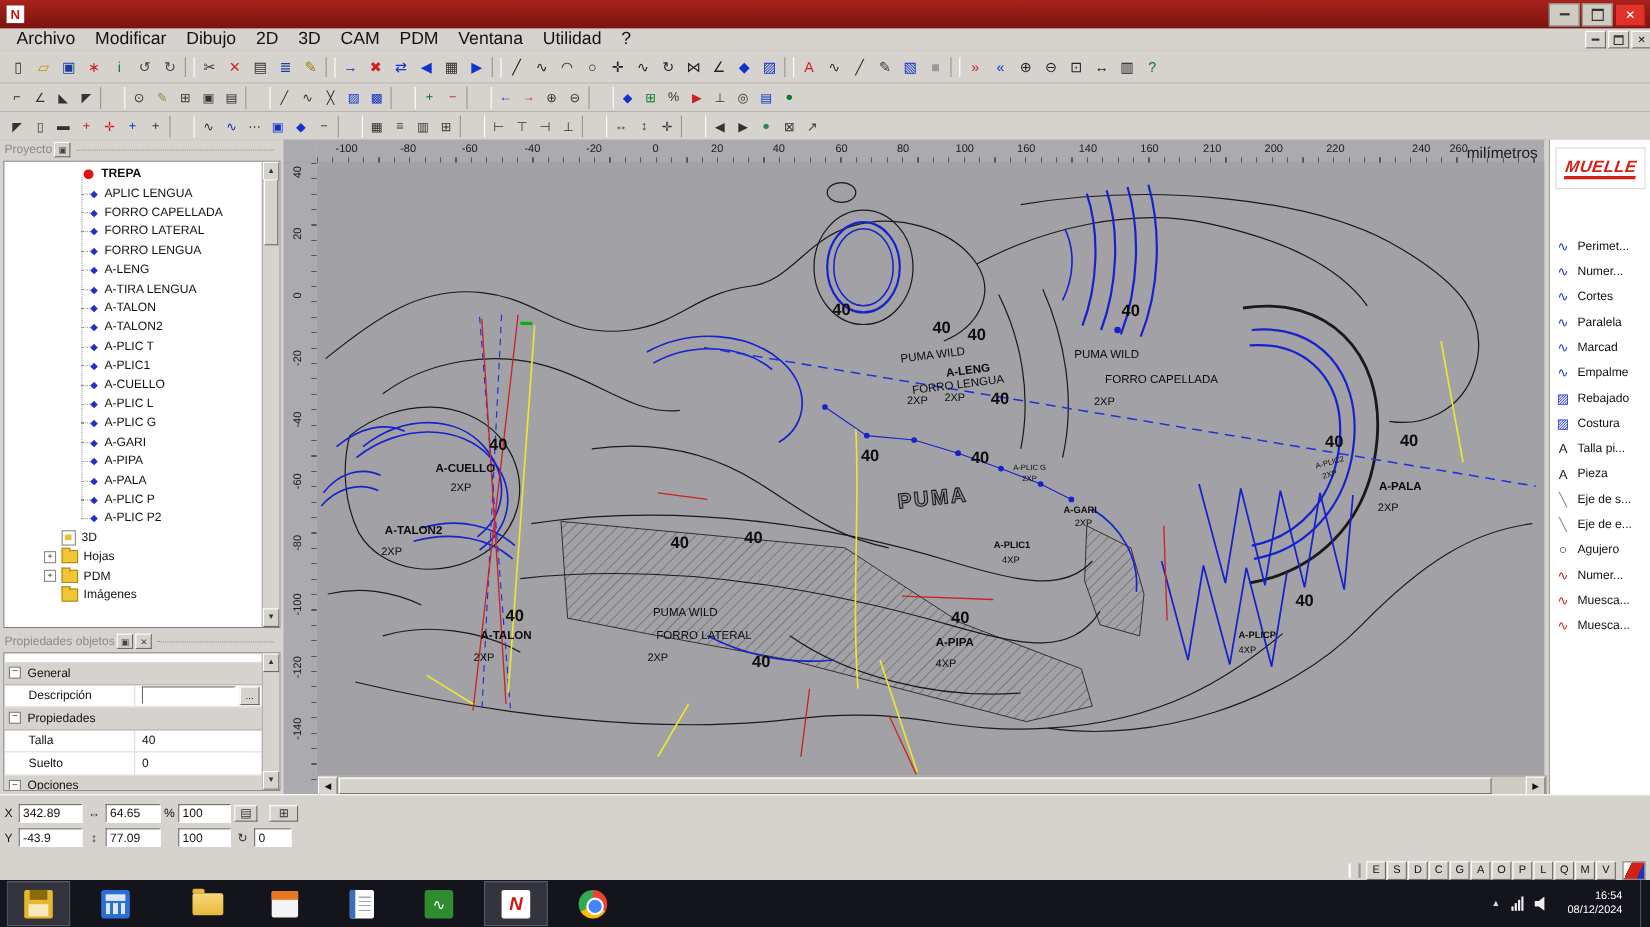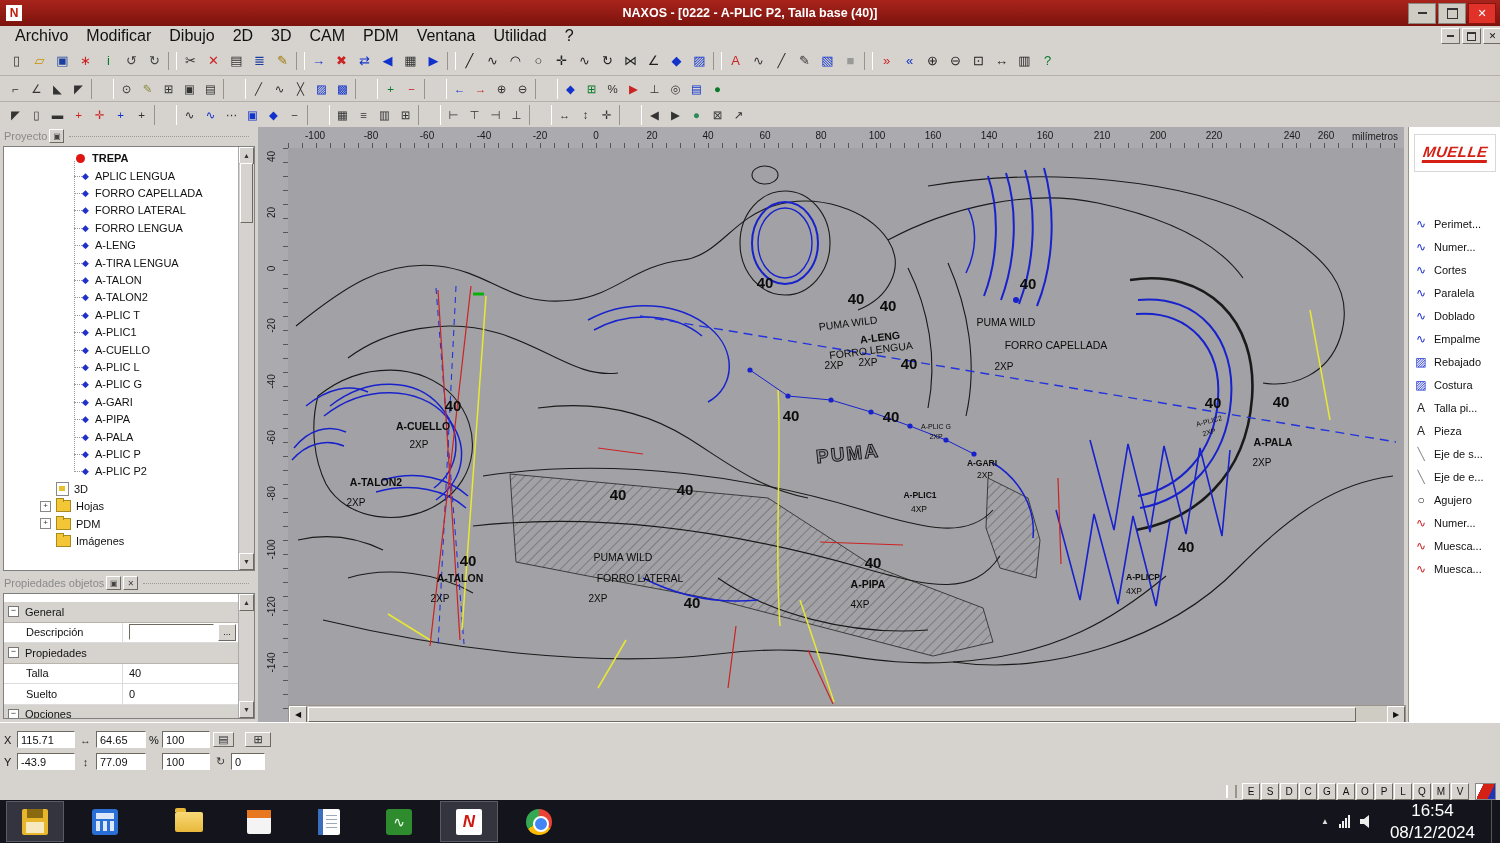--- a/index.html
+++ b/index.html
@@ -82,21 +82,21 @@
   .pval{flex:1;padding-left:6px;display:flex;align-items:center;gap:2px}
   .pinput{flex:1;height:14px;margin-right:2px}
   .dots-btn{width:16px;height:15px;font-size:9px;display:flex;align-items:center;justify-content:center;margin-right:2px}
 
   
   .corner{position:absolute;left:258px;top:127px;width:30px;height:21px;background:#ababaf;border-bottom:1px solid #8a8a8e}
   .hruler{position:absolute;left:288px;top:127px;width:1116px;height:21px;background:#ababaf;border-bottom:1px solid #8a8a8e}
   .hruler::after{content:"";position:absolute;left:0;right:0;bottom:0;height:5px;
         background:repeating-linear-gradient(90deg,#55555a 0 1px,transparent 1px 14px)}
   .htick{position:absolute;top:3px;transform:translateX(-50%);font-size:10px;color:#1a1a1a}
-  .hunit{position:absolute;right:6px;top:4px;font-size:10px;color:#1a1a1a}
+  .hunit{position:absolute;right:6px;top:4px;font-size:14px;color:#1a1a1a}
   .vruler{position:absolute;left:258px;top:148px;width:30px;height:574px;background:#ababaf}
   .vruler::after{content:"";position:absolute;top:0;bottom:0;right:0;width:5px;
         background:repeating-linear-gradient(#55555a 0 1px,transparent 1px 14px)}
   .vtick{position:absolute;left:-4px;width:34px;text-align:center;transform:rotate(-90deg);
         font-size:10px;color:#1a1a1a}
   .canvas{position:absolute;left:288px;top:148px;width:1116px;height:557px;background:#a2a2a6;overflow:hidden}
   .cl{position:absolute;white-space:nowrap;color:#0c0c0c}
   .sz{font-size:15px;font-weight:bold}
   .name{font-size:10.5px}
   .name-b{font-size:10.5px;font-weight:bold}
@@ -160,29 +160,28 @@
   .naxosapp{width:26px;height:26px;background:#fff;border-radius:2px;display:flex;align-items:center;
         justify-content:center;color:#d01810;font-weight:bold;font-style:italic;font-size:17px}
   .chrome{width:26px;height:26px;border-radius:50%;
         background:conic-gradient(#ea4335 0 33%,#fbbc05 33% 66%,#34a853 66% 100%);position:relative}
   .chrome::after{content:"";position:absolute;left:7px;top:7px;width:12px;height:12px;border-radius:50%;
         background:#4285f4;border:2px solid #fff}
   .tray{margin-left:auto;display:flex;align-items:center;gap:10px;padding-right:2px}
   .chev{font-size:8px;color:#ddd}
   .netbars{display:flex;align-items:flex-end;gap:1px}
   .netbars span{width:2px;background:#eee;display:block}
-  .clock{text-align:center;font-size:17px;line-height:1.25;margin:16px 6px}
+  .clock{text-align:right;font-size:10px;line-height:1.25;margin:16px 6px}
   .sliver{width:6px;height:43px;border-left:1px solid #555}
 </style>
 </head>
 <body>
 
 <div class="titlebar">
   <span class="appico">N</span>
-  <span class="ttl">NAXOS - [0222 - A-PLIC P2, Talla base (40)]</span>
   <span class="wbtns">
     <span class="wbtn gray">
         <span class="glyph-min"></span>
       </span>
     <span class="wbtn gray">
         <span class="glyph-max"></span>
       </span>
     <span class="wbtn red">✕</span>
   </span>
 </div>
@@ -709,21 +708,21 @@
       <div class="tool">
         <span class="tico" style="color:#1b2fd0">∿</span>
         <span>Cortes</span>
       </div>
       <div class="tool">
         <span class="tico" style="color:#1b2fd0">∿</span>
         <span>Paralela</span>
       </div>
       <div class="tool">
         <span class="tico" style="color:#1b2fd0">∿</span>
-        <span>Doblado</span>
+        <span>Marcad</span>
       </div>
       <div class="tool">
         <span class="tico" style="color:#1b2fd0">∿</span>
         <span>Empalme</span>
       </div>
       <div class="tool">
         <span class="tico" style="color:#1b2fd0">▨</span>
         <span>Rebajado</span>
       </div>
       <div class="tool">
@@ -761,21 +760,21 @@
       <div class="tool">
         <span class="tico" style="color:#cc2222">∿</span>
         <span>Muesca...</span>
       </div>
     </div>
 </div>
 
 <div class="statusbar">
   <div class="srow" id="srow1">
     <span class="slab">X</span>
-    <span class="sinput sunken w54">115.71</span>
+    <span class="sinput sunken w54">342.89</span>
     <span class="sico">↔</span>
     <span class="sinput sunken w46">64.65</span>
     <span class="slab">%</span>
     <span class="sinput sunken w44">100</span>
     <span class="sico raised" style="width:19px">▤</span>
     <span class="sico raised" style="width:24px;margin-left:8px">⊞</span>
   </div>
   <div class="srow" id="srow2">
     <span class="slab">Y</span>
     <span class="sinput sunken w54">-43.9</span>

